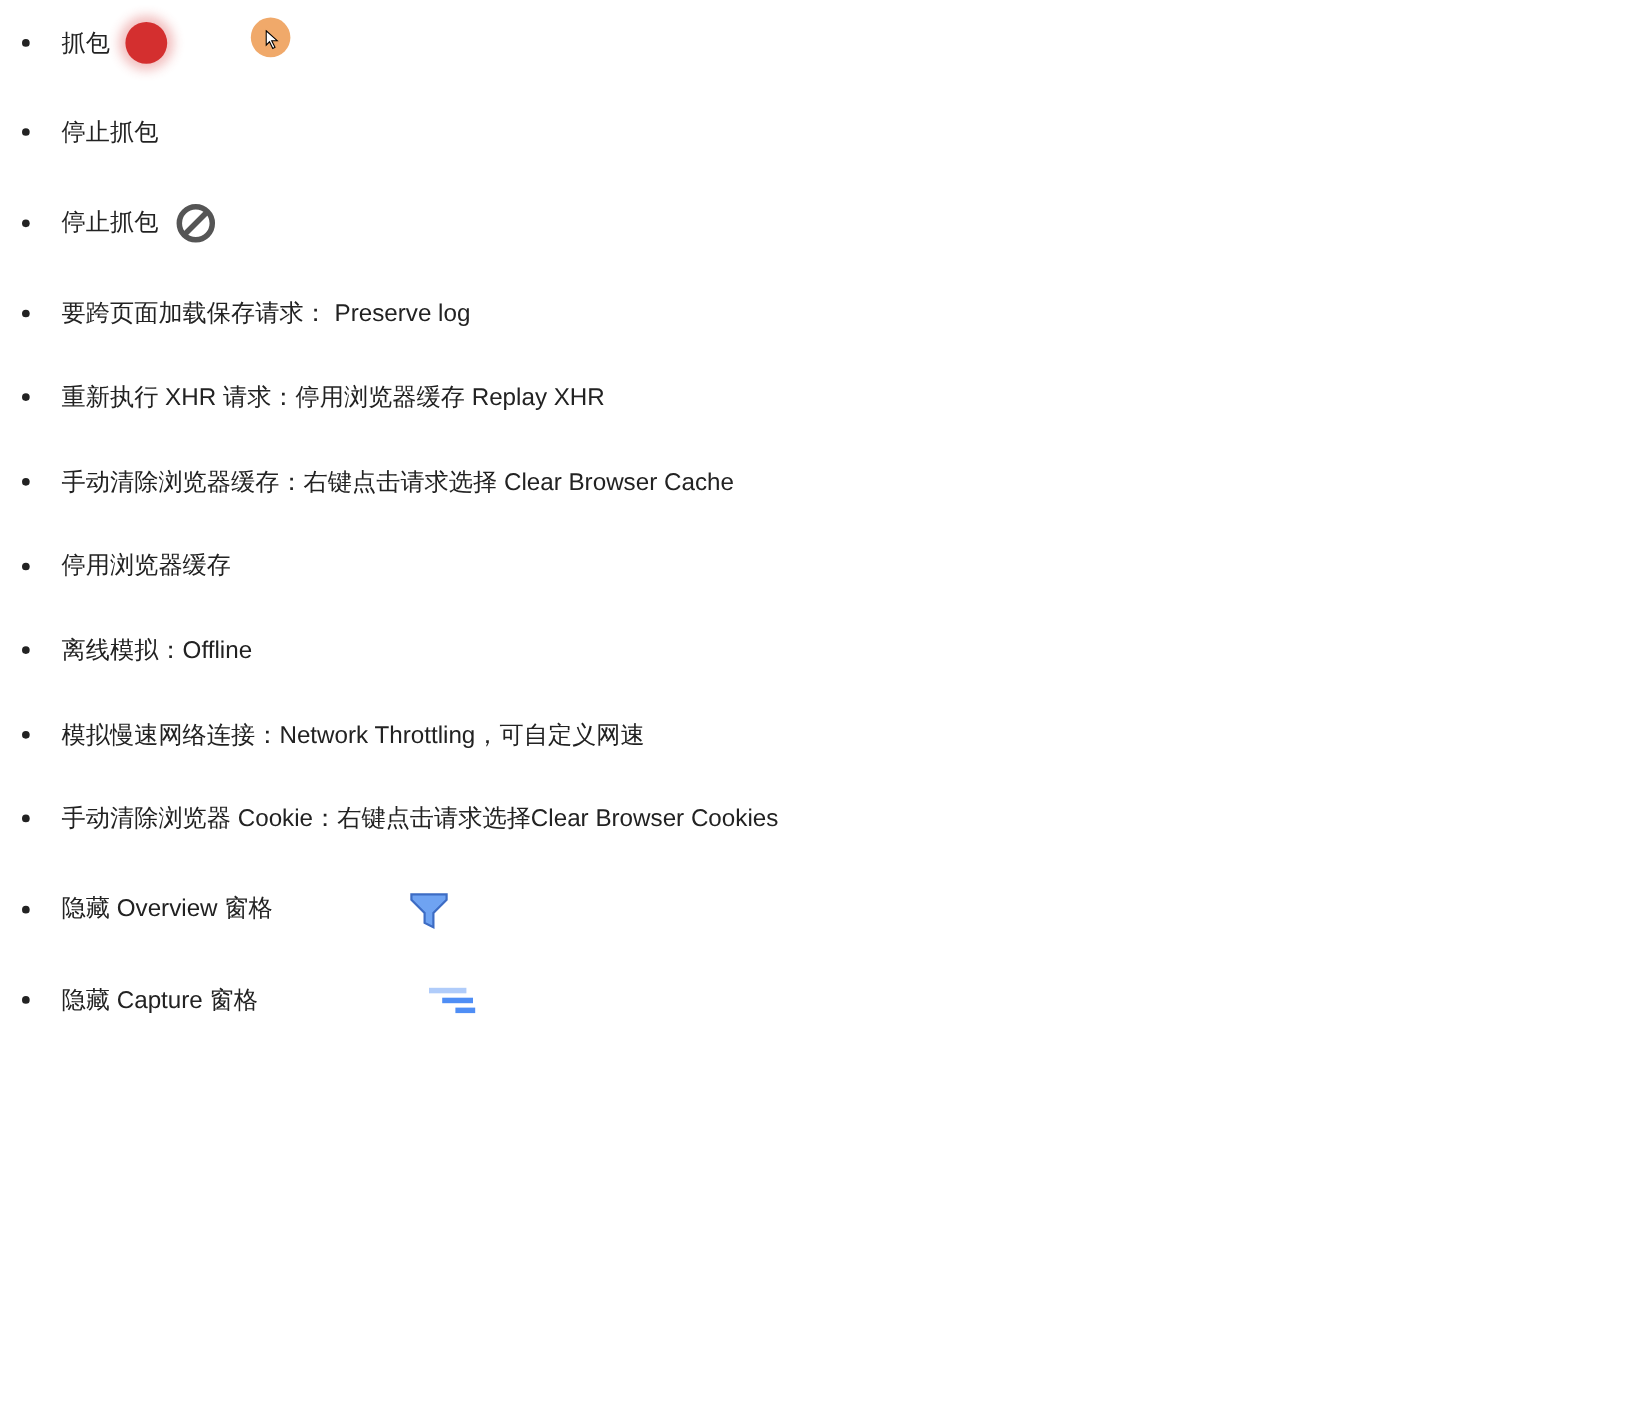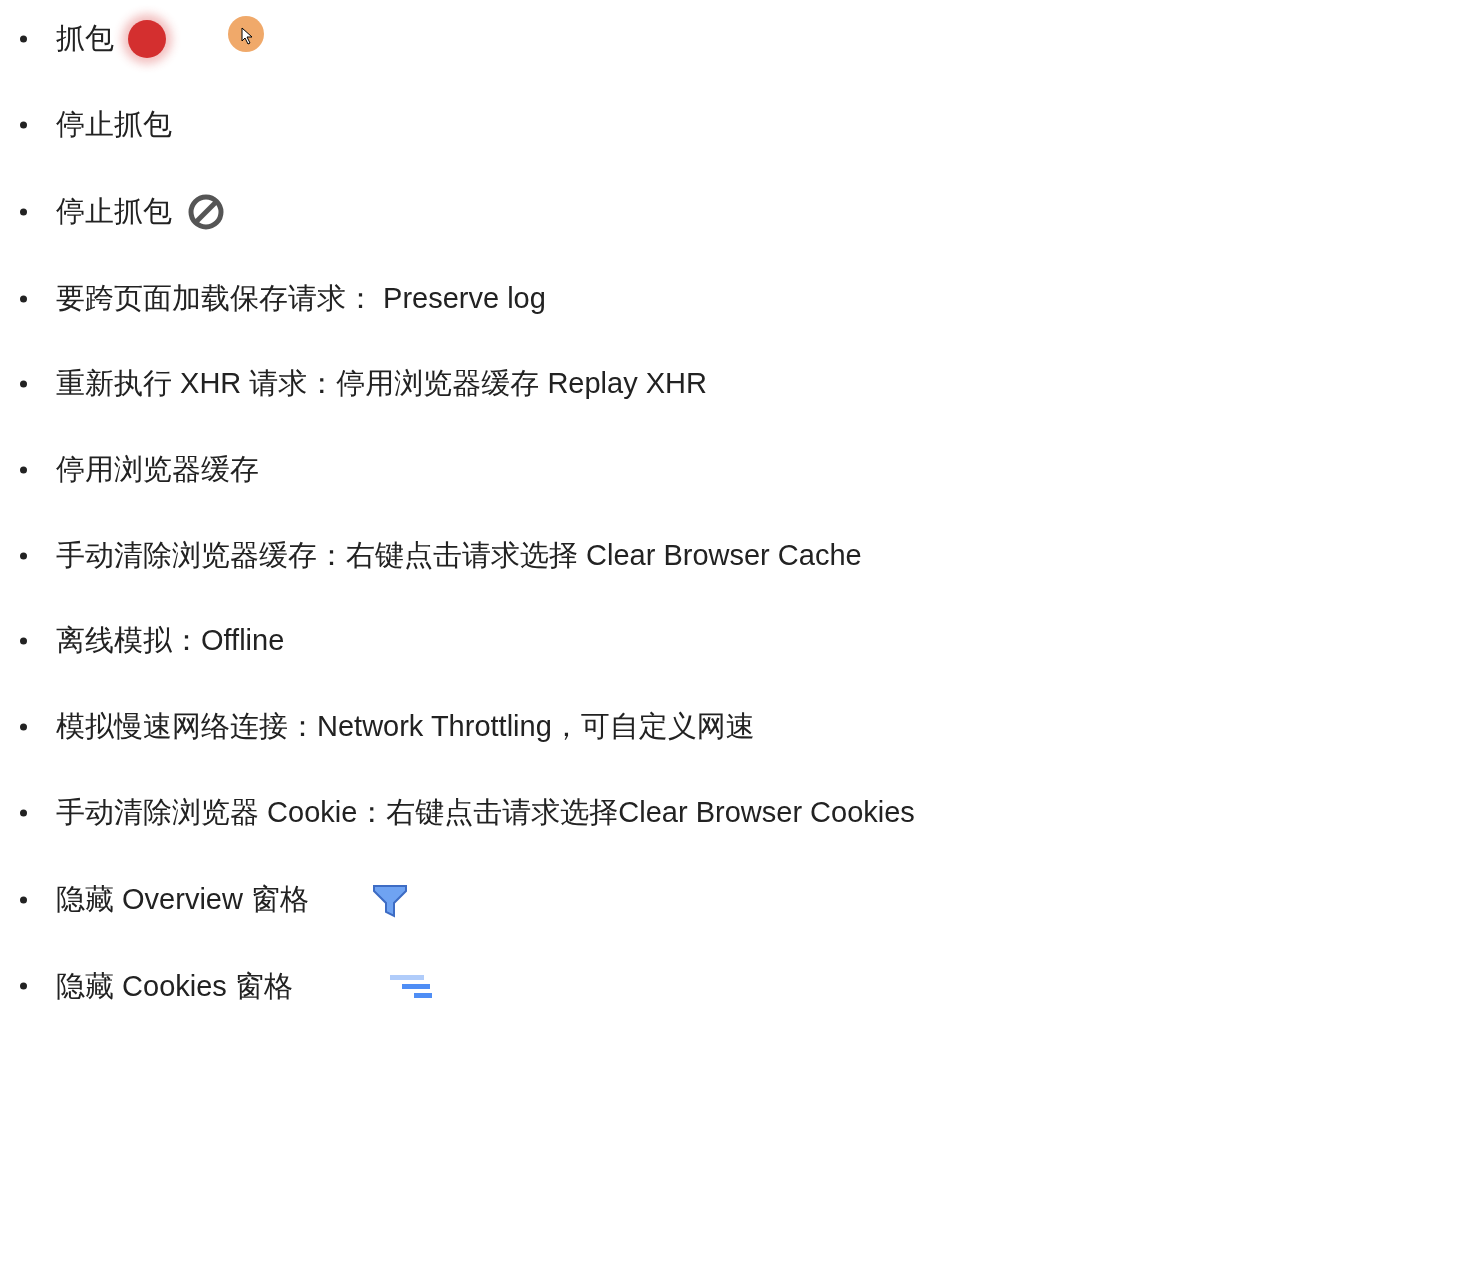--- a/index.html
+++ b/index.html
@@ -12,21 +12,21 @@
     color: #222;
   }
   ul.doc-list {
     list-style: none;
     margin: 0;
     padding: 20px 0 0 0;
   }
   ul.doc-list > li {
     position: relative;
     padding-left: 56px;
-    font-size: 29px;
+    font-size: 22px;
     line-height: 1.3;
     margin-bottom: 48px;
     display: flex;
     align-items: center;
     gap: 14px;
   }
   ul.doc-list > li::before {
     content: "";
     position: absolute;
     left: 20px;
@@ -130,25 +130,25 @@
   <li>
     <span>要跨页面加载保存请求： Preserve log</span>
   </li>
 
 
   <li>
     <span>重新执行 XHR 请求：停用浏览器缓存 Replay XHR</span>
   </li>
 
   <li>
-    <span>停用浏览器缓存</span>
+    <span>手动清除浏览器缓存：右键点击请求选择 Clear Browser Cache</span>
   </li>
 
   <li>
-    <span>手动清除浏览器缓存：右键点击请求选择 Clear Browser Cache</span>
+    <span>停用浏览器缓存</span>
   </li>
 
   <li>
     <span>离线模拟：Offline</span>
   </li>
 
   <li>
     <span>模拟慢速网络连接：Network Throttling，可自定义网速</span>
   </li>
 
@@ -159,21 +159,21 @@
   <li>
     <span style="min-width:300px">隐藏 Overview 窗格</span>
     <span class="filter-icon">
       <svg width="40" height="40" viewBox="0 0 40 40">
         <path d="M4 6 L36 6 L36 11 L24 23 L24 36 L16 32 L16 23 L4 11 Z" fill="#6fa3f2" stroke="#3d6cc4" stroke-width="2"></path>
       </svg>
     </span>
   </li>
 
   <li>
-    <span style="min-width:320px">隐藏 Cookies 窗格</span>
+    <span style="min-width:320px">隐藏 Capture 窗格</span>
     <span class="overview-icon">
       <span class="bar b1"></span>
       <span class="bar b2"></span>
       <span class="bar b3"></span>
     </span>
   </li>
 
 </ul>
 
 </body></html>

